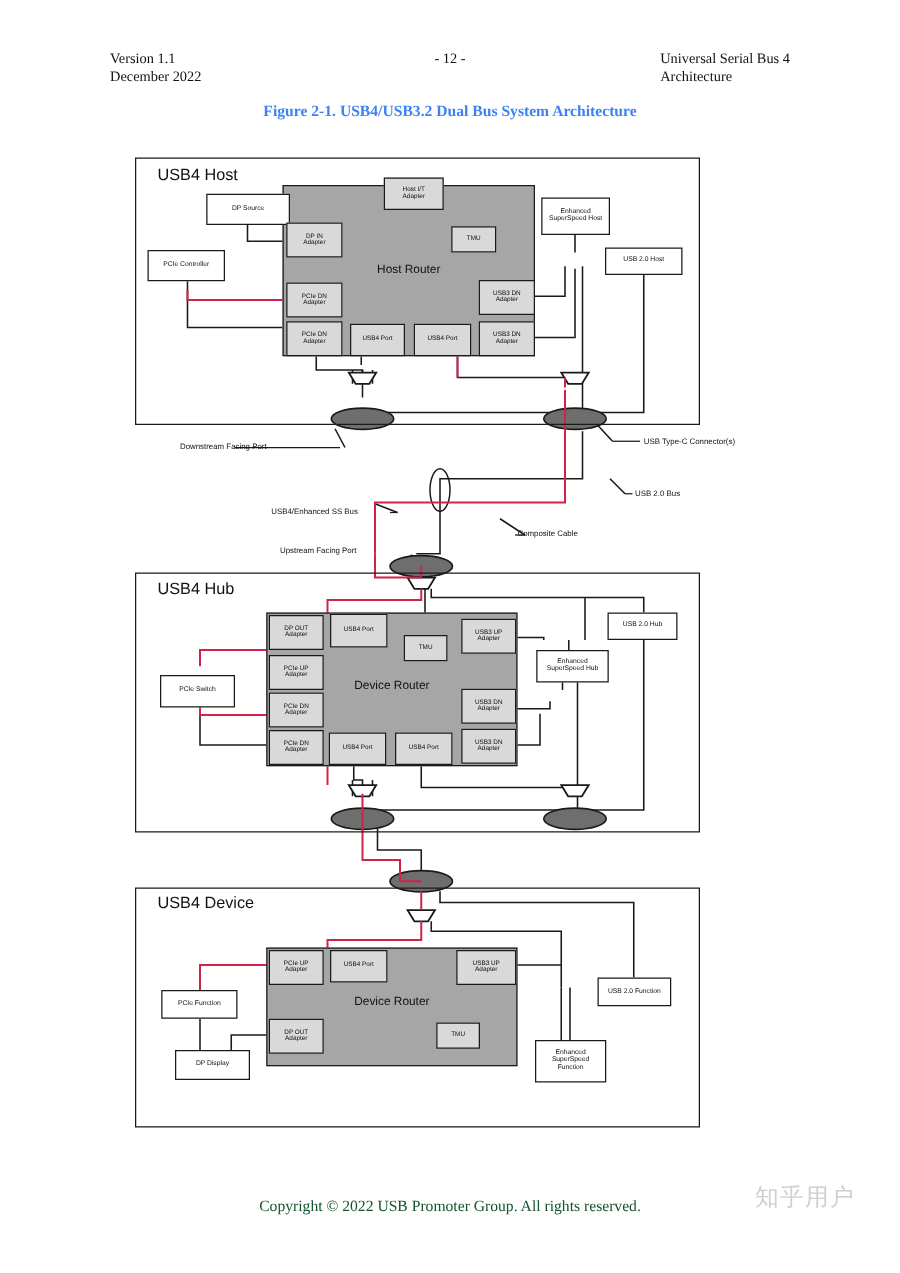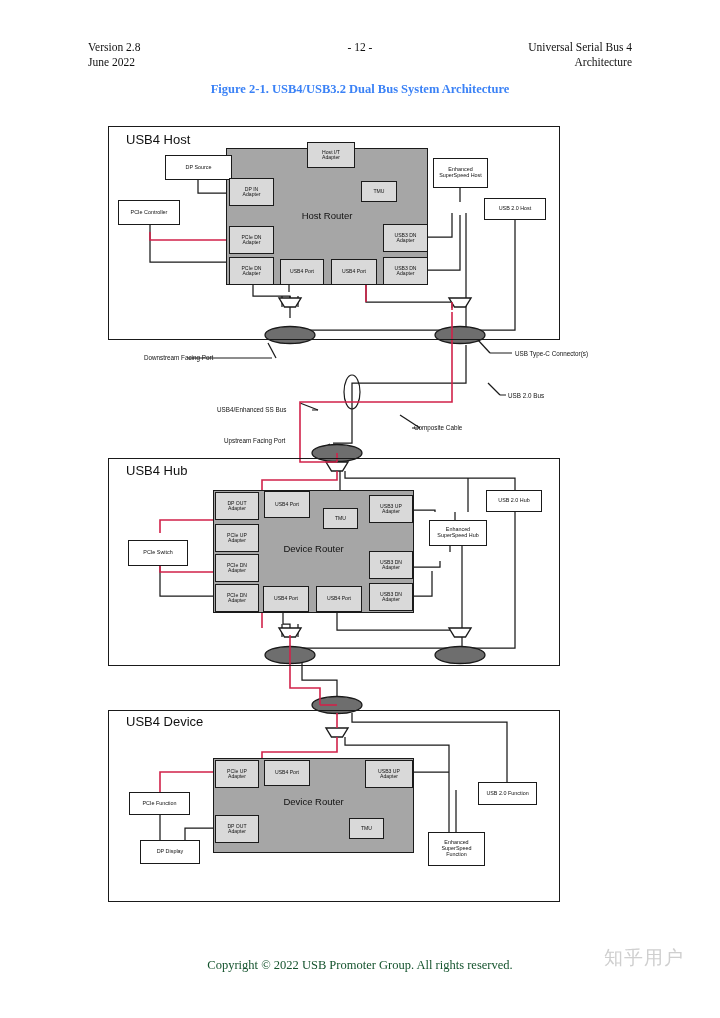--- a/index.html
+++ b/index.html
@@ -7,21 +7,21 @@
     width:720px;height:1018px;background:#fff;
     font-family:"Liberation Serif", serif;
     position:relative;overflow:hidden;
   }
   .page{position:absolute;inset:0;}
 
   
   .rh{position:absolute;font-size:11.5px;color:#111;line-height:15px;white-space:nowrap;}
   .rh-left{left:88px;top:40px;}
   .rh-center{left:0;right:0;top:40px;text-align:center;}
-  .rh-right{right:88px;top:40px;text-align:right;}
+  .rh-right{right:88px;top:40px;text-align:left;}
 
   .fig-title{
     position:absolute;top:82px;left:0;right:0;text-align:center;
     font-size:12.5px;font-weight:bold;color:#3b82f6;
   }
 
   .footer{
     position:absolute;top:958px;left:0;right:0;text-align:center;
     font-size:12.5px;color:#14532d;
   }
@@ -57,22 +57,22 @@
     position:absolute;font-family:"Liberation Sans", sans-serif;
     font-size:6.3px;color:#111;white-space:nowrap;
   }
 </style>
 </head>
 <body>
 
 <div class="page">
 
   <div class="rh rh-left">
-    <div>Version 2.8</div>
-    <div>June 2022</div>
+    <div>Version 1.1</div>
+    <div>December 2022</div>
   </div>
   <div class="rh rh-center">- 12 -</div>
   <div class="rh rh-right">
     <div>Universal Serial Bus 4</div>
     <div>Architecture</div>
   </div>
 
   <div class="fig-title">Figure 2-1.  USB4/USB3.2 Dual Bus System Architecture</div>
 
   <svg id="canvas" viewBox="0 0 720 1018" xmlns="http://www.w3.org/2000/svg">

